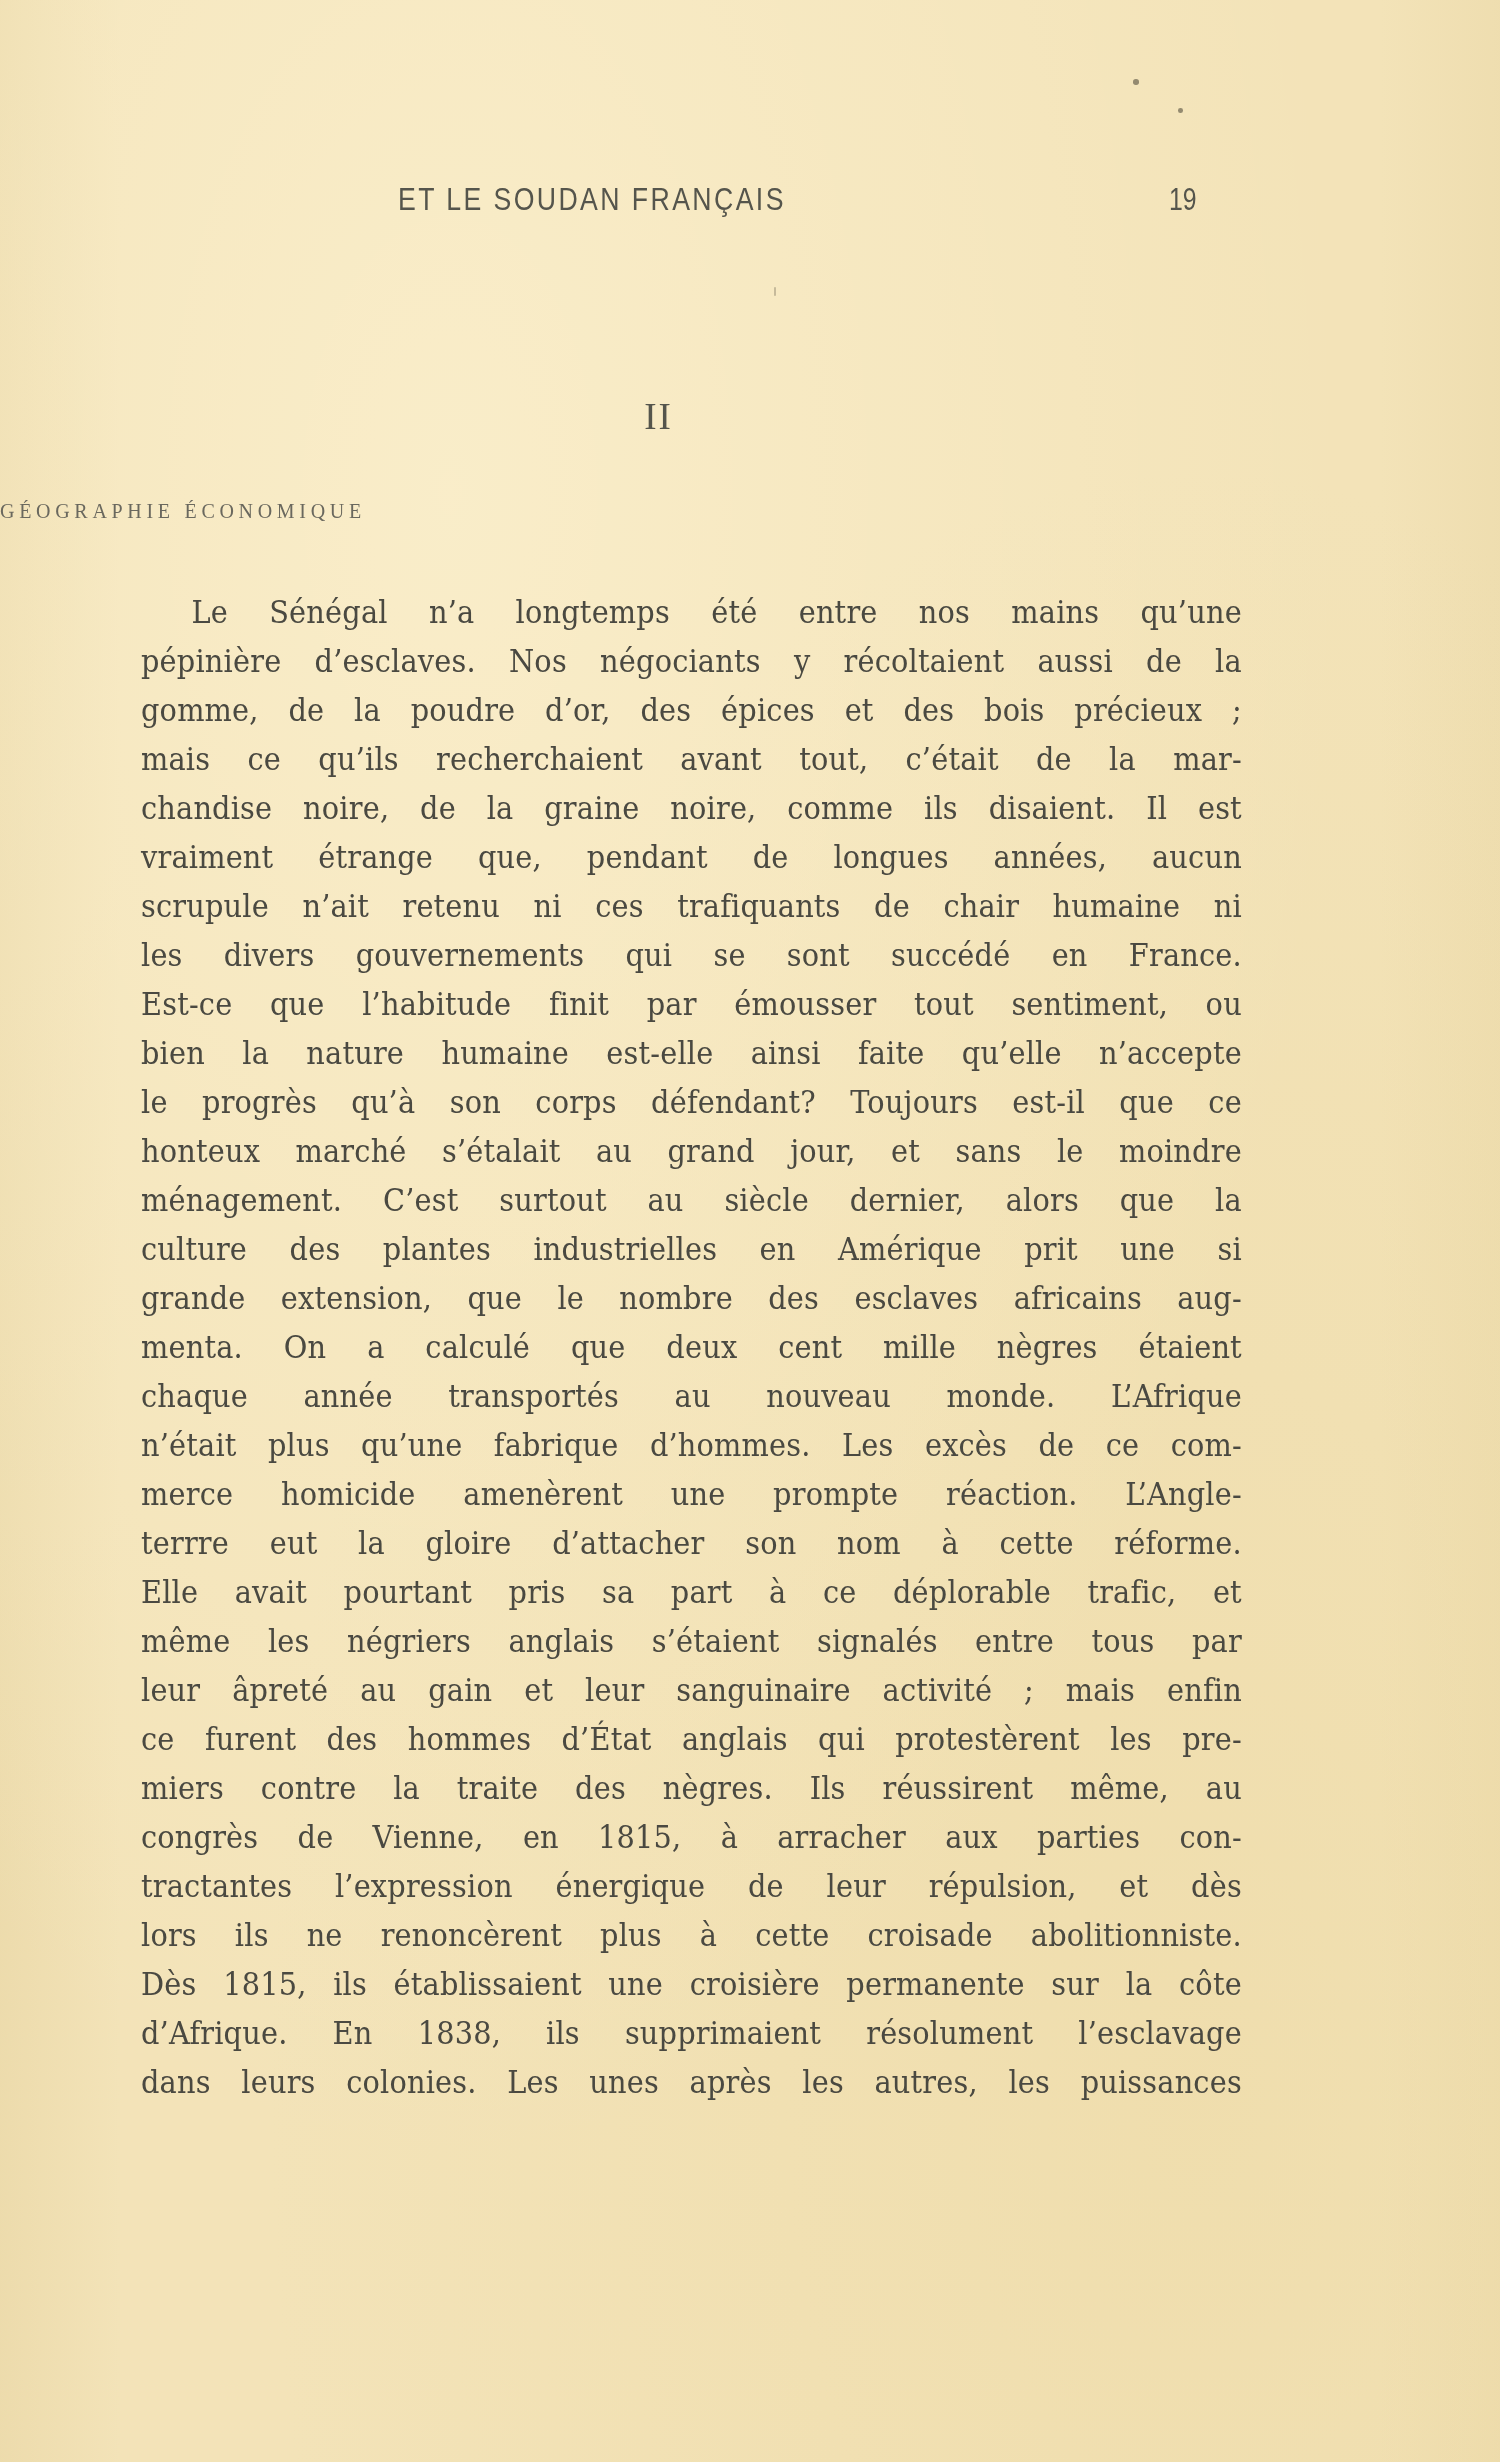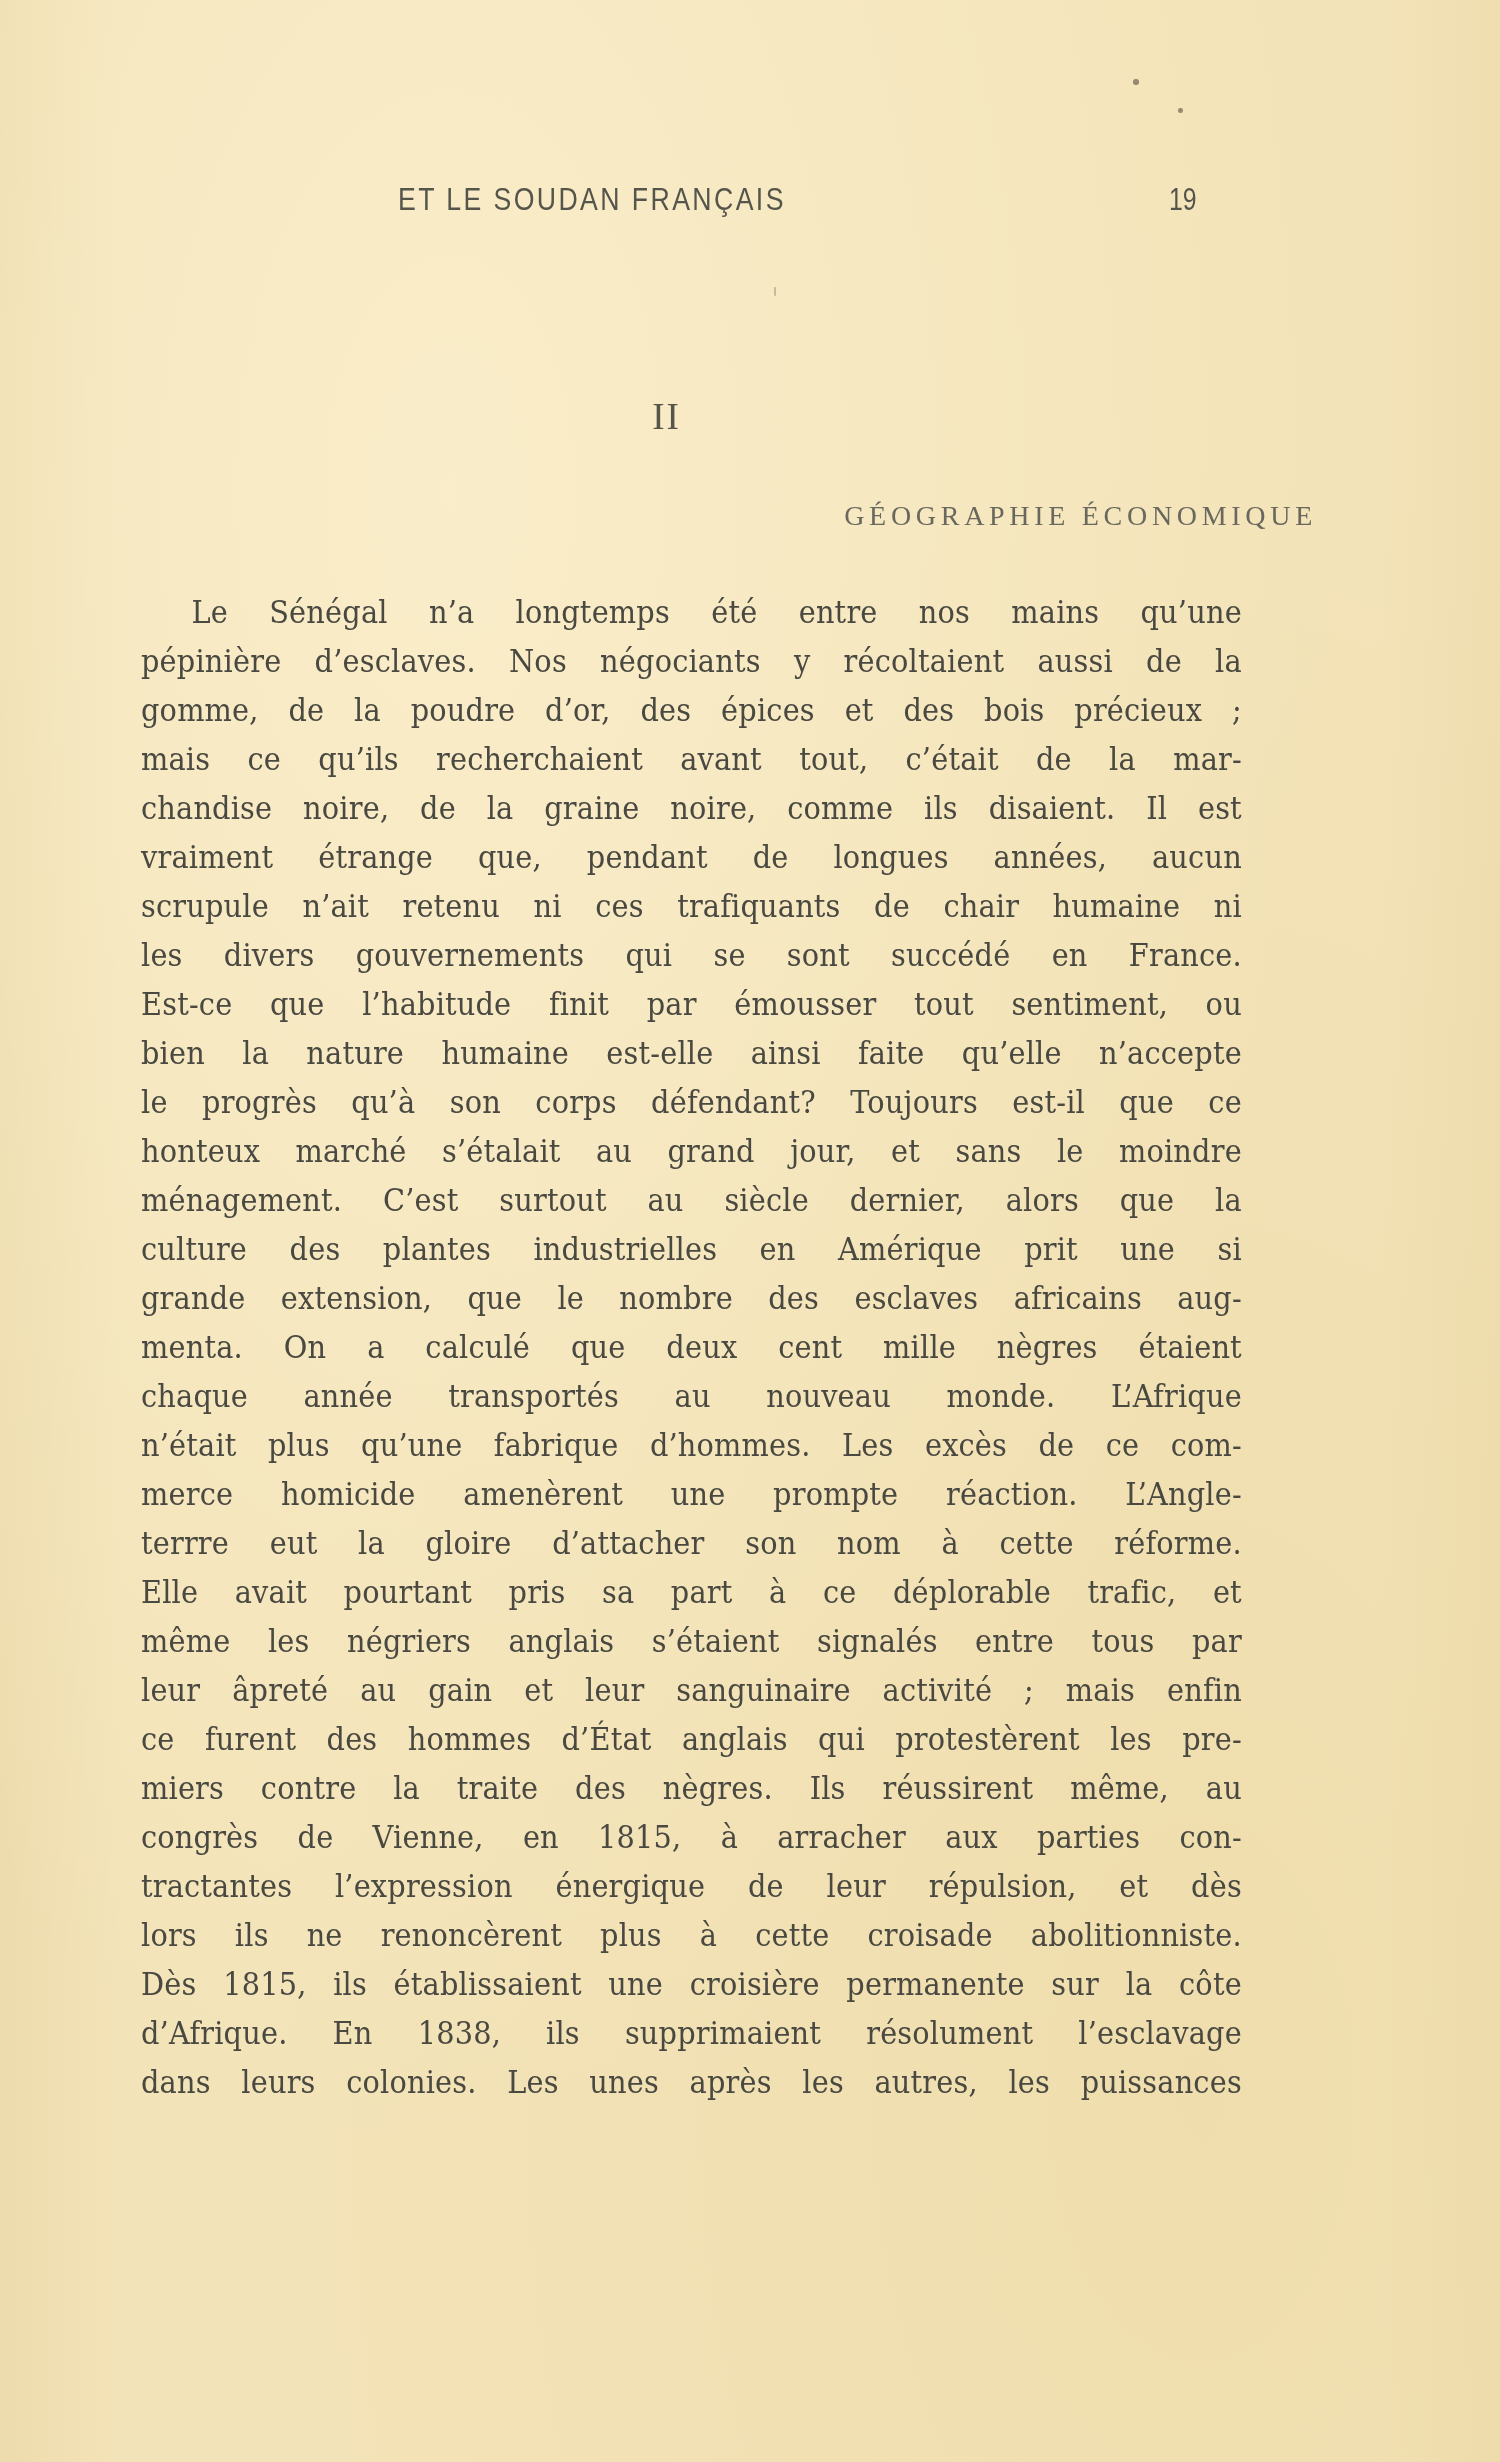--- a/index.html
+++ b/index.html
@@ -57,30 +57,29 @@
     .chapter-number {
       position: absolute;
       top: 395px;
       left: 0;
       width: 1317px;
       text-align: center;
       font-family: "Liberation Serif", serif;
       font-size: 37px;
       color: #55554c;
       letter-spacing: 1.9px;
-      padding-left: 8px;
     }
     .chapter-title {
       position: absolute;
       top: 500px;
       left: 0;
       width: 1317px;
-      text-align: right;
+      text-align: left;
       font-family: "Liberation Serif", serif;
-      font-size: 28px;
+      font-size: 20px;
       letter-spacing: 4.7px;
       color: #6a685e;
     }
     .body-text {
       position: absolute;
       top: 588px;
       left: 115px;
       width: 1100px;
       margin-left: 26px;
     }

